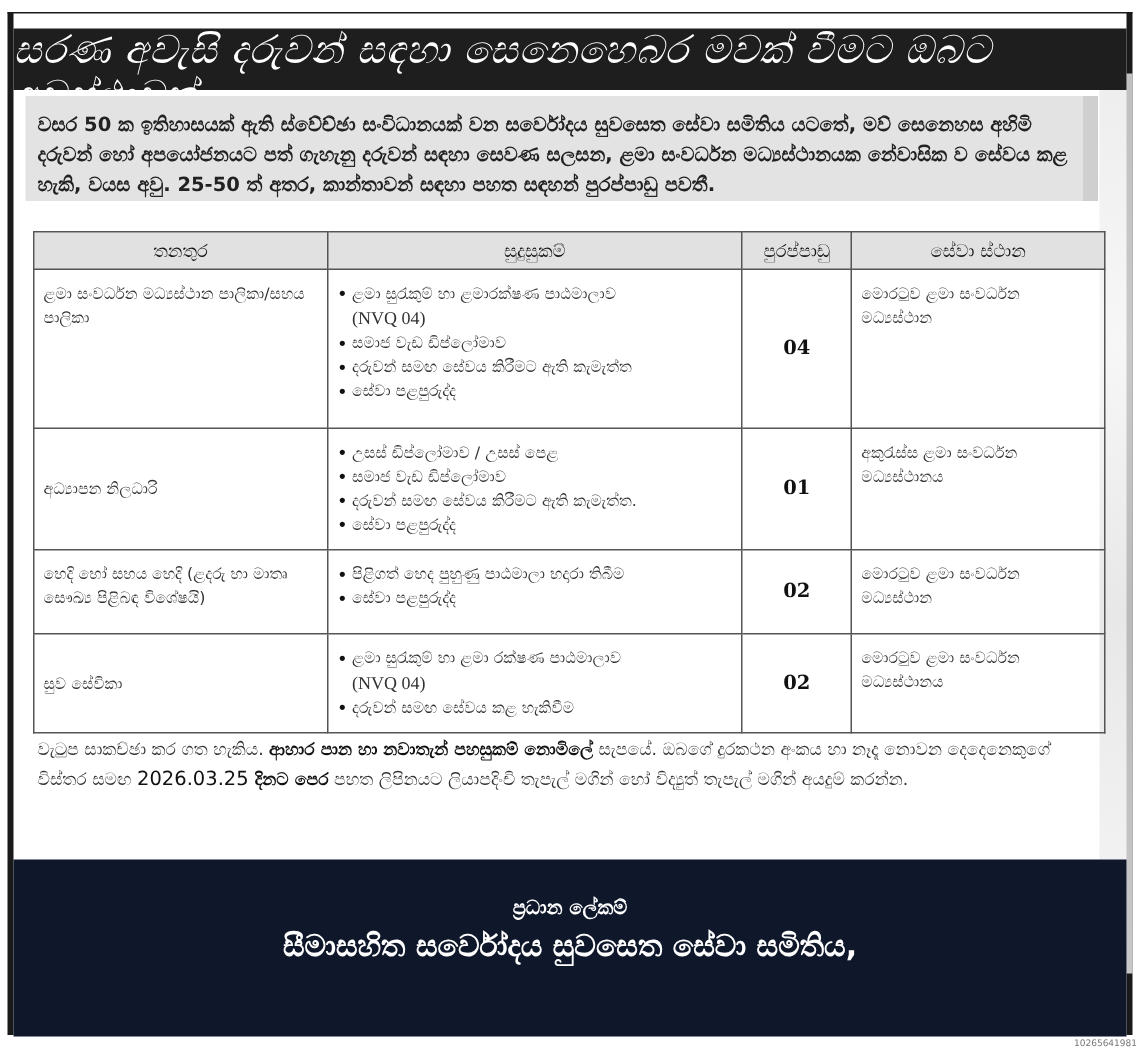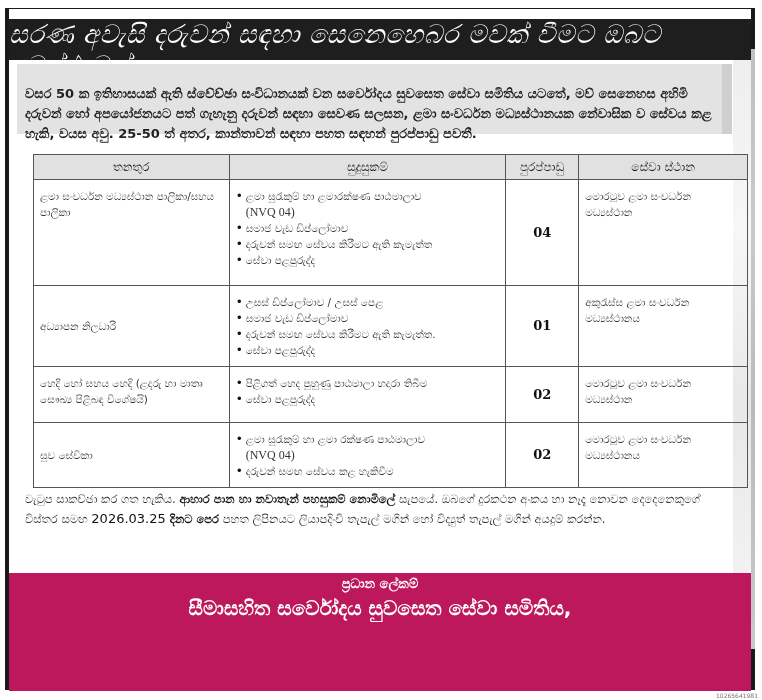--- a/index.html
+++ b/index.html
@@ -23,26 +23,26 @@
     position: absolute; left: 0; top: 10px; width: 742px; height: 41px;
     background: #1e1e1e; color: #ffffff;
     display: flex; align-items: flex-start; justify-content: center;
   }
   .title-bar h1 { font-family: "DejaVu Sans", sans-serif; font-weight: normal; font-size: 26px; letter-spacing: 0.5px; font-style: italic; }
 
   .intro {
     position: absolute; left: 8px; top: 55px; width: 715px; height: 70px;
     background: #e3e3e3;
     border-right: 10px solid #cfcfcf;
-    padding: 20px 8px;
+    padding: 10px 8px;
     font-size: 13px; line-height: 20px; font-weight: bold; color: #222;
   }
 
   table.jobs {
-    position: absolute; left: 24px; top: 145px; width: 715px;
+    position: absolute; left: 13px; top: 145px; width: 715px;
     border-collapse: collapse; font-size: 10.5px; color: #333; padding-left: 25px;
   }
   table.jobs th, table.jobs td { border: 1px solid #555; vertical-align: top; }
   table.jobs th {
     background: #e1e1e1; font-weight: normal; font-size: 12px; height: 25px; vertical-align: middle; text-align: center; color: #111;
   }
   table.jobs td { padding: 8px 6px; line-height: 16px; }
   col.c1 { width: 196px; } col.c2 { width: 277px; } col.c3 { width: 73px; } col.c4 { width: 169px; }
   td.count { text-align: center; vertical-align: middle !important; font-weight: bold; font-family: "DejaVu Serif", serif; font-size: 13px; color: #111; }
   td.pos { vertical-align: middle !important; }
@@ -54,22 +54,22 @@
 
   .closing {
     position: absolute; left: 8px; top: 478px; width: 715px;
     font-size: 11.5px; line-height: 20px; color: #333; padding: 2px 8px;
   }
   .closing b { color: #111; }
   .closing .date { font-size: 13px; font-weight: normal; color: #111; }
 
   .footer {
     position: absolute; left: 0; top: 564px; width: 742px; height: 118px;
-    background: #be185d; color: #ffffff; text-align: center;
-    padding-top: 0;
+    background: #0f172a; color: #ffffff; text-align: center;
+    padding-top: 22px;
   }
   .footer .role { font-size: 13px; line-height: 22px; font-weight: bold; }
   .footer .org { font-size: 20px; line-height: 26px; font-weight: bold; }
   .footer .addr { font-size: 13px; line-height: 22px; font-weight: bold; }
   .footer .contact { font-size: 16px; line-height: 26px; font-weight: bold; }
   .footer .contact .phone { font-size: 17px; }
 
   .ref-code { position: absolute; right: 4px; bottom: 1px; font-size: 6px; color: #777; }
 </style>
 </head>

